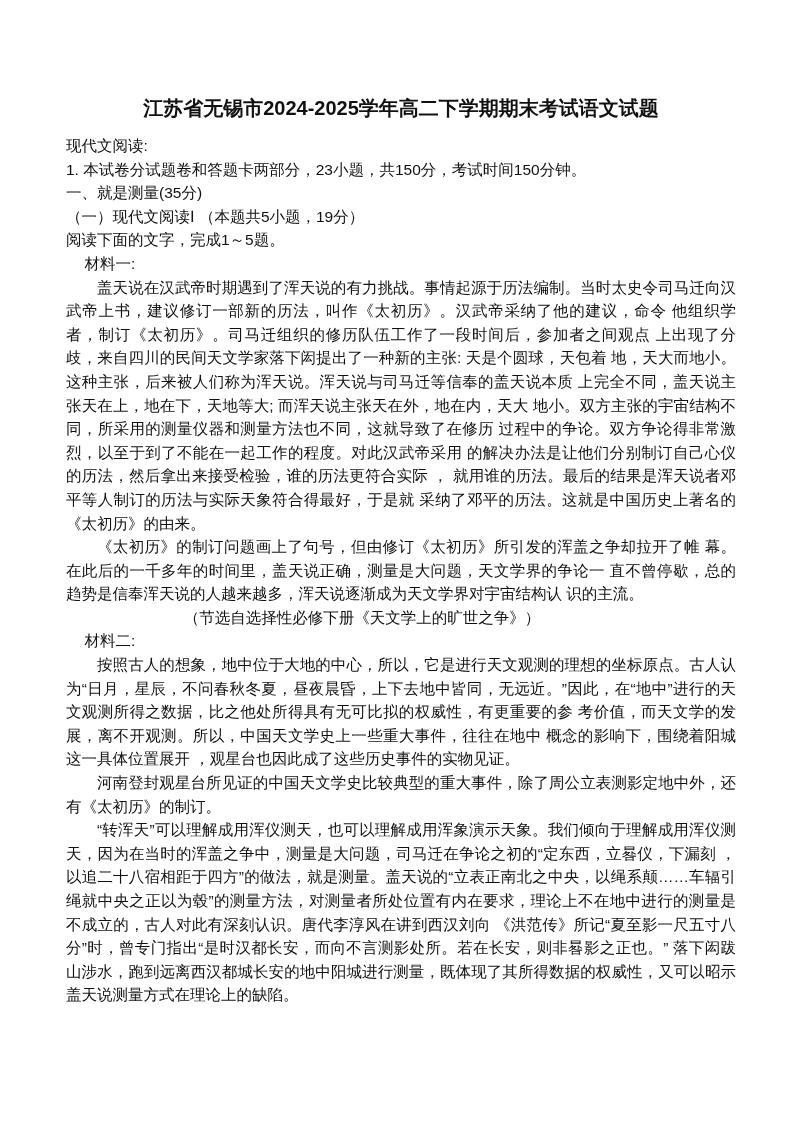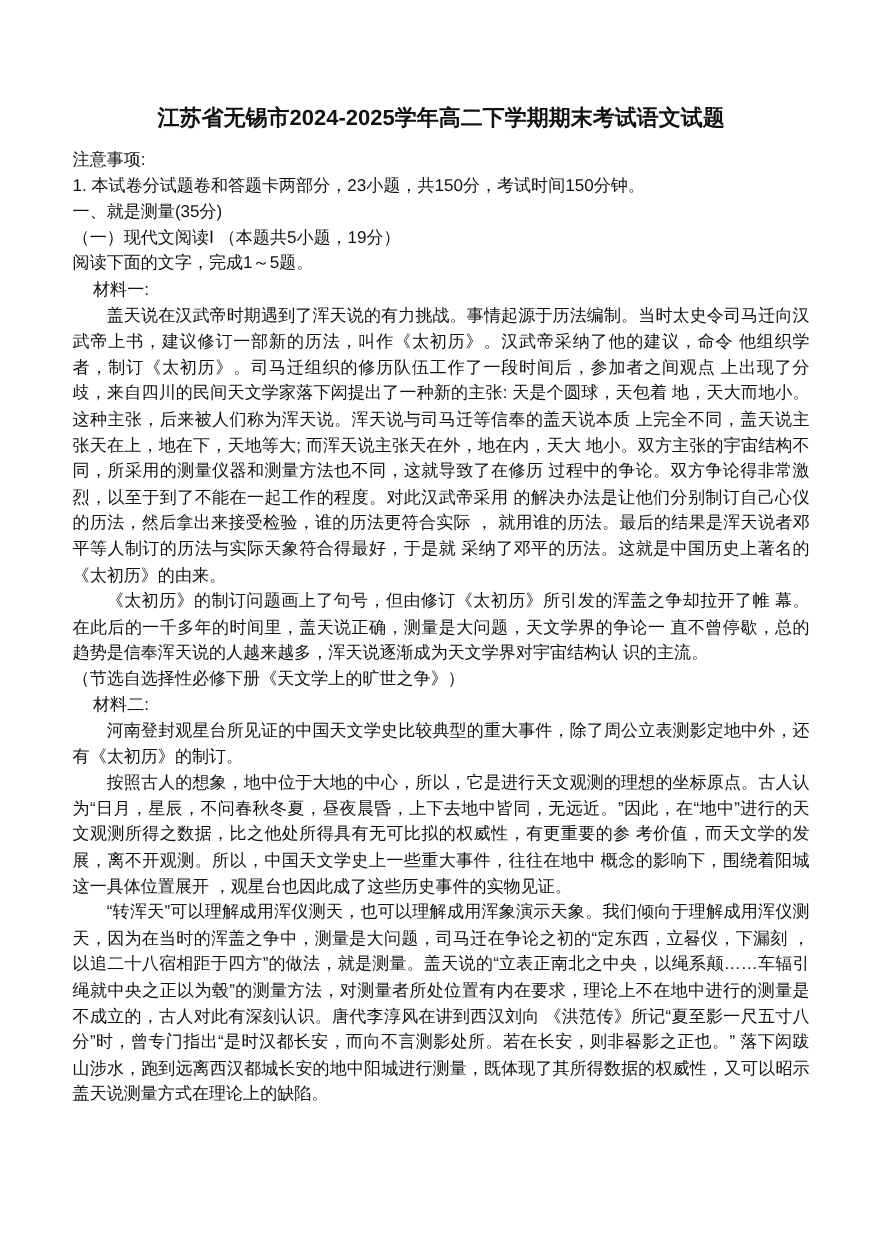--- a/index.html
+++ b/index.html
@@ -31,52 +31,52 @@
     margin: 0;
     text-align: justify;
   }
   .para {
     text-indent: 2em;
   }
   .mat-label {
     text-indent: 1.2em;
   }
   .source {
-    text-align: left;
+    text-align: center;
     padding-right: 78px;
   }
 </style>
 </head>
 <body>
 
 <div class="page">
 
   <h1 class="title">江苏省无锡市2024-2025学年高二下学期期末考试语文试题</h1>
 
-  <p>注意事项:</p>
+  <p>现代文阅读:</p>
 
   <p>1.  本试卷分试题卷和答题卡两部分，23小题，共150分，考试时间150分钟。</p>
 
 
   <p>一、就是测量(35分)</p>
 
   <p>（一）现代文阅读Ⅰ （本题共5小题，19分）</p>
 
   <p>阅读下面的文字，完成1～5题。</p>
 
   <p class="mat-label">材料一:</p>
 
   <p class="para">盖天说在汉武帝时期遇到了浑天说的有力挑战。事情起源于历法编制。当时太史令司马迁向汉武帝上书，建议修订一部新的历法，叫作《太初历》。汉武帝采纳了他的建议，命令 他组织学者，制订《太初历》。司马迁组织的修历队伍工作了一段时间后，参加者之间观点 上出现了分歧，来自四川的民间天文学家落下闳提出了一种新的主张: 天是个圆球，天包着 地，天大而地小。这种主张，后来被人们称为浑天说。浑天说与司马迁等信奉的盖天说本质 上完全不同，盖天说主张天在上，地在下，天地等大; 而浑天说主张天在外，地在内，天大 地小。双方主张的宇宙结构不同，所采用的测量仪器和测量方法也不同，这就导致了在修历 过程中的争论。双方争论得非常激烈，以至于到了不能在一起工作的程度。对此汉武帝采用 的解决办法是让他们分别制订自己心仪的历法，然后拿出来接受检验，谁的历法更符合实际 ， 就用谁的历法。最后的结果是浑天说者邓平等人制订的历法与实际天象符合得最好，于是就 采纳了邓平的历法。这就是中国历史上著名的《太初历》的由来。</p>
 
   <p class="para">《太初历》的制订问题画上了句号，但由修订《太初历》所引发的浑盖之争却拉开了帷 幕。在此后的一千多年的时间里，盖天说正确，测量是大问题，天文学界的争论一 直不曾停歇，总的趋势是信奉浑天说的人越来越多，浑天说逐渐成为天文学界对宇宙结构认 识的主流。</p>
 
   <p class="source">（节选自选择性必修下册《天文学上的旷世之争》）</p>
 
   <p class="mat-label">材料二:</p>
 
+  <p class="para">按照古人的想象，地中位于大地的中心，所以，它是进行天文观测的理想的坐标原点。古人认为“日月，星辰，不问春秋冬夏，昼夜晨昏，上下去地中皆同，无远近。”因此，在“地中”进行的天文观测所得之数据，比之他处所得具有无可比拟的权威性，有更重要的参 考价值，而天文学的发展，离不开观测。所以，中国天文学史上一些重大事件，往往在地中  概念的影响下，围绕着阳城这一具体位置展开 ，观星台也因此成了这些历史事件的实物见证。</p>
+
   <p class="para">河南登封观星台所见证的中国天文学史比较典型的重大事件，除了周公立表测影定地中外，还有《太初历》的制订。</p>
-
-  <p class="para">按照古人的想象，地中位于大地的中心，所以，它是进行天文观测的理想的坐标原点。古人认为“日月，星辰，不问春秋冬夏，昼夜晨昏，上下去地中皆同，无远近。”因此，在“地中”进行的天文观测所得之数据，比之他处所得具有无可比拟的权威性，有更重要的参 考价值，而天文学的发展，离不开观测。所以，中国天文学史上一些重大事件，往往在地中  概念的影响下，围绕着阳城这一具体位置展开 ，观星台也因此成了这些历史事件的实物见证。</p>
 
 
   <p class="para">“转浑天”可以理解成用浑仪测天，也可以理解成用浑象演示天象。我们倾向于理解成用浑仪测天，因为在当时的浑盖之争中，测量是大问题，司马迁在争论之初的“定东西，立晷仪，下漏刻 ，以追二十八宿相距于四方”的做法，就是测量。盖天说的“立表正南北之中央，以绳系颠……车辐引绳就中央之正以为毂”的测量方法，对测量者所处位置有内在要求，理论上不在地中进行的测量是不成立的，古人对此有深刻认识。唐代李淳风在讲到西汉刘向 《洪范传》所记“夏至影一尺五寸八分”时，曾专门指出“是时汉都长安，而向不言测影处所。若在长安，则非晷影之正也。” 落下闳跋山涉水，跑到远离西汉都城长安的地中阳城进行测量，既体现了其所得数据的权威性，又可以昭示盖天说测量方式在理论上的缺陷。</p>
 
 </div>
 
 </body></html>

